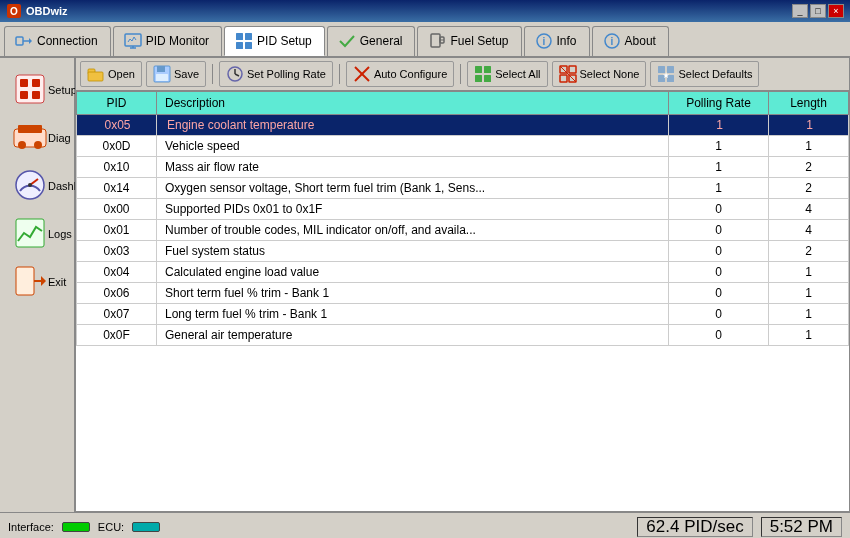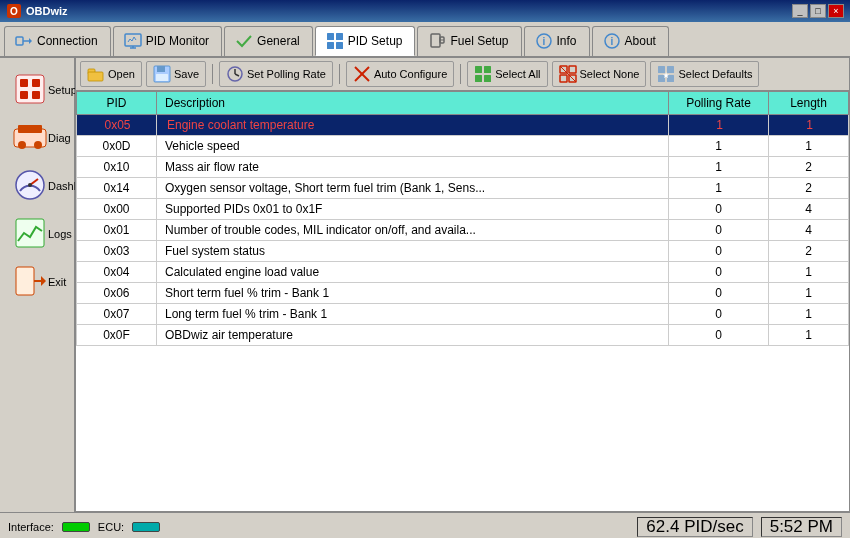--- a/index.html
+++ b/index.html
@@ -181,21 +181,21 @@
       font-size: 12px;
     }
     td {
       border: 1px solid #ccc;
       padding: 3px 8px;
       text-align: center;
       font-size: 12px;
     }
     tr.selected td {
       background: #0a246a;
-      color: #ef4444;
+      color: #fca5a5;
       padding-left: 10px;
     }
     .col-pid { width: 80px; }
     .col-desc { width: auto; text-align: left; }
     .col-polling { width: 100px; }
     .col-length { width: 80px; }
 
     
     #table-container::-webkit-scrollbar { width: 16px; }
     #table-container::-webkit-scrollbar-track { background: #d4d0c8; border: 1px solid #888; }
@@ -273,39 +273,39 @@
         <line x1="6" y1="7" x2="8" y2="9" stroke="#4488cc" stroke-width="1"></line>
         <line x1="8" y1="9" x2="10" y2="5" stroke="#4488cc" stroke-width="1"></line>
         <line x1="10" y1="5" x2="12" y2="8" stroke="#4488cc" stroke-width="1"></line>
         <line x1="6" y1="16" x2="12" y2="16" stroke="#4488cc" stroke-width="1.5"></line>
         <line x1="9" y1="14" x2="9" y2="16" stroke="#4488cc" stroke-width="1.5"></line>
       </svg>
     </div>
     <span>PID Monitor</span>
   </div>
 
-  <div class="nav-tab">
-    <div class="tab-icon">
-      <svg width="18" height="18" viewBox="0 0 18 18">
-        <polyline points="2,9 7,14 16,4" fill="none" stroke="#44aa44" stroke-width="2"></polyline>
-      </svg>
-    </div>
-    <span>General</span>
-  </div>
-
   <div class="nav-tab active">
     <div class="tab-icon">
       <svg width="18" height="18" viewBox="0 0 18 18">
         <rect x="1" y="1" width="7" height="7" rx="0.5" fill="#4488cc"></rect>
         <rect x="10" y="1" width="7" height="7" rx="0.5" fill="#4488cc"></rect>
         <rect x="1" y="10" width="7" height="7" rx="0.5" fill="#4488cc"></rect>
         <rect x="10" y="10" width="7" height="7" rx="0.5" fill="#4488cc"></rect>
       </svg>
     </div>
     <span>PID Setup</span>
+  </div>
+
+  <div class="nav-tab">
+    <div class="tab-icon">
+      <svg width="18" height="18" viewBox="0 0 18 18">
+        <polyline points="2,9 7,14 16,4" fill="none" stroke="#44aa44" stroke-width="2"></polyline>
+      </svg>
+    </div>
+    <span>General</span>
   </div>
 
   <div class="nav-tab">
     <div class="tab-icon">
       <svg width="18" height="18" viewBox="0 0 18 18">
         <rect x="3" y="2" width="9" height="13" rx="1" fill="none" stroke="#666" stroke-width="1.5"></rect>
         <rect x="12" y="5" width="4" height="6" rx="1" fill="none" stroke="#666" stroke-width="1.5"></rect>
         <line x1="12" y1="8" x2="16" y2="8" stroke="#666" stroke-width="1"></line>
       </svg>
     </div>
@@ -536,21 +536,21 @@
               <td>1</td>
             </tr>
             <tr>
               <td>0x07</td>
               <td style="text-align: left;">Long term fuel % trim - Bank 1</td>
               <td>0</td>
               <td>1</td>
             </tr>
             <tr>
               <td>0x0F</td>
-              <td style="text-align: left;">OBDwiz air temperature</td>
+              <td style="text-align: left;">General air temperature</td>
               <td>0</td>
               <td>1</td>
             </tr>
           </tbody>
       </table>
     </div>
 
   </div>
 </div>
 

